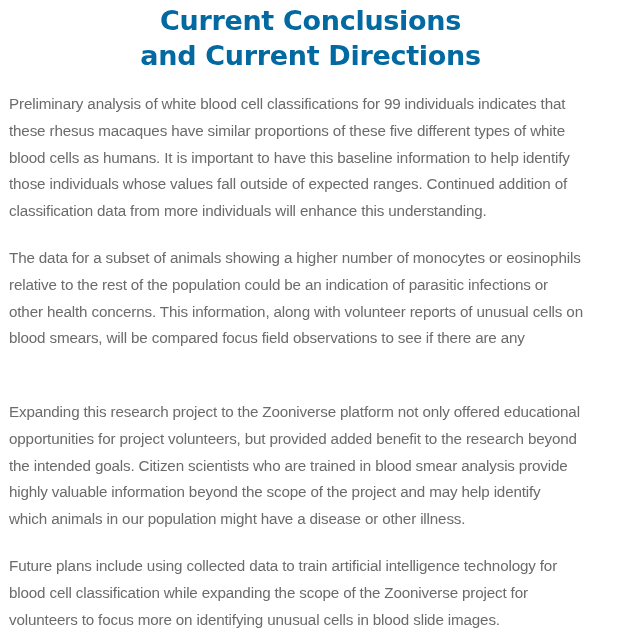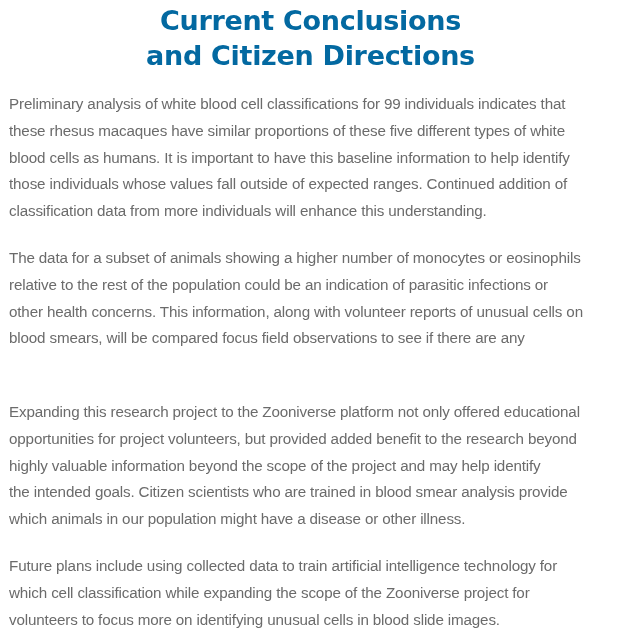--- a/index.html
+++ b/index.html
@@ -52,44 +52,44 @@
     #p2 { top: 245px; }
     #p3 { top: 399px; }
     #p4 { top: 553px; }
   </style>
 </head>
 <body>
 
 <div class="page">
   <h1 class="title">
     <span class="line">Current Conclusions</span>
-    <span class="line">and Citizen Directions</span>
+    <span class="line">and Current Directions</span>
   </h1>
 
   <p class="para" id="p1">
     <span class="line">Preliminary analysis of white blood cell classifications for 99 individuals indicates that</span>
     <span class="line">these rhesus macaques have similar proportions of these five different types of white</span>
     <span class="line">blood cells as humans. It is important to have this baseline information to help identify</span>
     <span class="line">those individuals whose values fall outside of expected ranges. Continued addition of</span>
     <span class="line">classification data from more individuals will enhance this understanding.</span>
   </p>
 
   <p class="para" id="p2">
     <span class="line">The data for a subset of animals showing a higher number of monocytes or eosinophils</span>
     <span class="line">relative to the rest of the population could be an indication of parasitic infections or</span>
     <span class="line">other health concerns. This information, along with volunteer reports of unusual cells on</span>
     <span class="line">blood smears, will be compared focus field observations to see if there are any</span>
   </p>
 
   <p class="para" id="p3">
     <span class="line">Expanding this research project to the Zooniverse platform not only offered educational</span>
     <span class="line">opportunities for project volunteers, but provided added benefit to the research beyond</span>
+    <span class="line">the intended goals. Citizen scientists who are trained in blood smear analysis provide</span>
     <span class="line">highly valuable information beyond the scope of the project and may help identify</span>
-    <span class="line">the intended goals. Citizen scientists who are trained in blood smear analysis provide</span>
     <span class="line">which animals in our population might have a disease or other illness.</span>
   </p>
 
   <p class="para" id="p4">
     <span class="line">Future plans include using collected data to train artificial intelligence technology for</span>
-    <span class="line">which cell classification while expanding the scope of the Zooniverse project for</span>
+    <span class="line">blood cell classification while expanding the scope of the Zooniverse project for</span>
     <span class="line">volunteers to focus more on identifying unusual cells in blood slide images.</span>
   </p>
 </div>
 
 </body></html>

